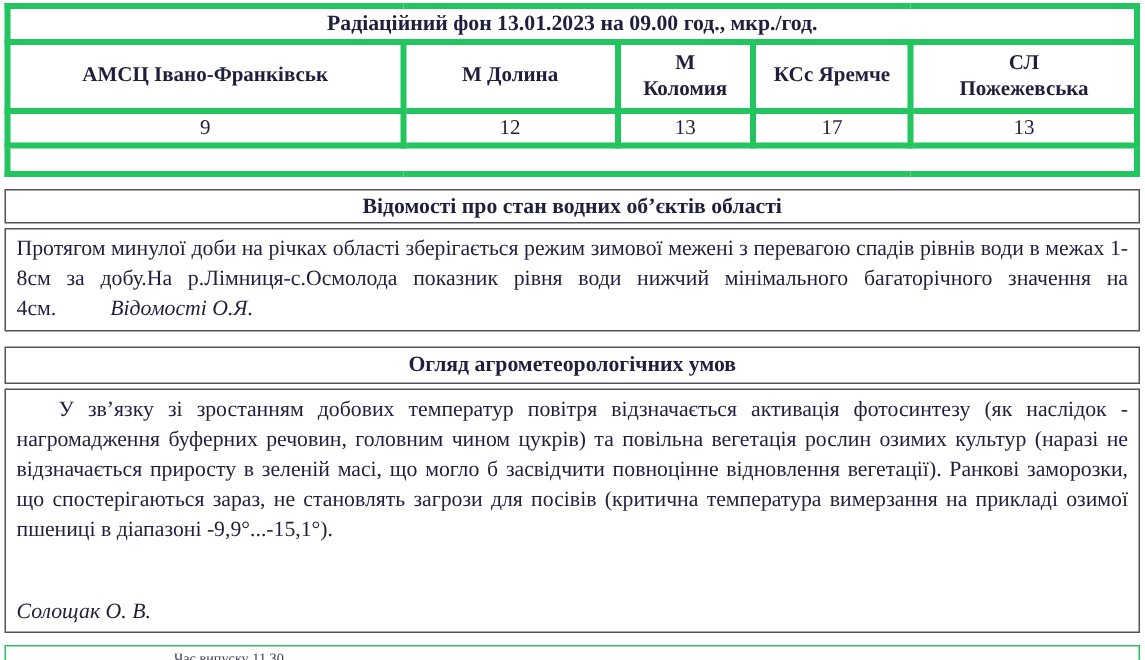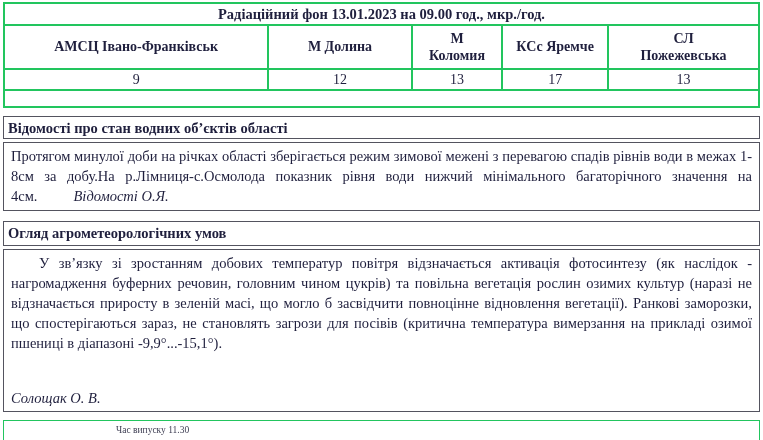--- a/index.html
+++ b/index.html
@@ -12,21 +12,21 @@
   }
   .page { padding: 2px 3px 0 3px; }
 
   
   table.rad {
     width: 100%;
     border-collapse: collapse;
     table-layout: fixed;
   }
   table.rad td {
-    border: 2px solid #22c55e;
+    border: 4px solid #22c55e;
     text-align: center;
     vertical-align: middle;
     padding: 1px 4px;
     font-size: 14px;
   }
   table.rad td.title-cell {
     font-weight: bold;
     font-size: 14.5px;
     height: 18px;
   }
@@ -41,21 +41,21 @@
   table.rad td.empty-cell { height: 13px; }
 
   
   .box {
     border: 1px solid #53535f;
     margin-top: 3px;
   }
   .box.first-gap { margin-top: 8px; }
   .box.section-gap { margin-top: 10px; }
   .section-title {
-    text-align: left;
+    text-align: center;
     font-weight: bold;
     font-size: 14.5px;
     line-height: 19px;
     padding: 2px 4px;
   }
   .para {
     font-size: 14.5px;
     line-height: 20px;
     text-align: justify;
     padding: 3px 7px 4px 7px;

